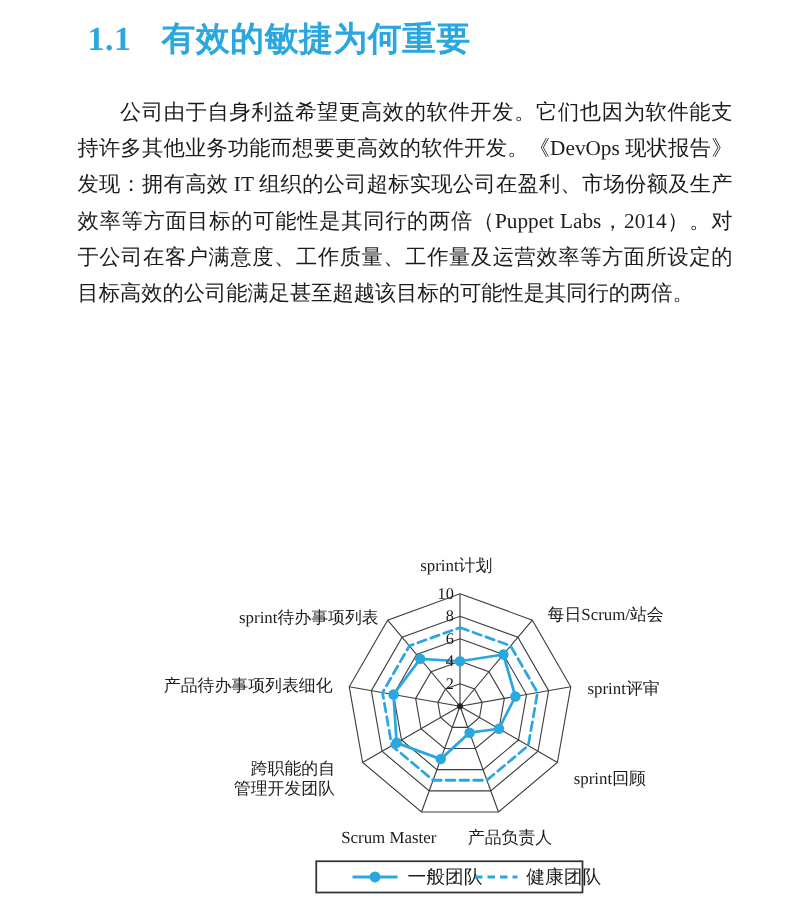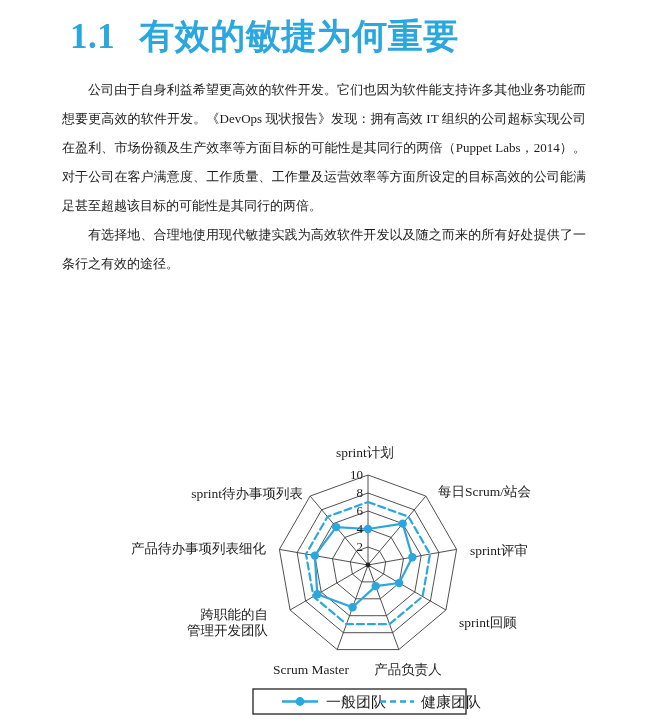--- a/index.html
+++ b/index.html
@@ -10,35 +10,35 @@
     background: #ffffff;
     overflow: hidden;
     font-family: "Liberation Serif", "DejaVu Serif", serif;
     color: #1c1c1c;
   }
   .heading {
     position: absolute;
     left: 70px;
     top: 13px;
     margin: 0;
-    font-size: 35px;
+    font-size: 27px;
     font-weight: bold;
     color: #2ba7e0;
     letter-spacing: 0.5px;
   }
   .heading .sec-num { margin-right: 24px; }
   .body-text {
     position: absolute;
     left: 62px;
     top: 75px;
     width: 524px;
   }
   .body-text p {
     margin: 0;
-    font-size: 13px;
+    font-size: 17px;
     line-height: 29px;
     text-align: justify;
     text-indent: 2em;
   }
   figure.chart-figure {
     position: absolute;
     left: 0;
     top: 443px;
     margin: 0;
     width: 647px;
@@ -53,21 +53,20 @@
 <body>
 
 <div class="page">
 
   <h1 class="heading">
     <span class="sec-num">1.1</span><span>有效的敏捷为何重要</span>
   </h1>
 
   <div class="body-text">
     <p>公司由于自身利益希望更高效的软件开发。它们也因为软件能支持许多其他业务功能而想要更高效的软件开发。《DevOps 现状报告》发现：拥有高效 IT 组织的公司超标实现公司在盈利、市场份额及生产效率等方面目标的可能性是其同行的两倍（Puppet Labs，2014）。对于公司在客户满意度、工作质量、工作量及运营效率等方面所设定的目标高效的公司能满足甚至超越该目标的可能性是其同行的两倍。</p>
-    <p>有选择地、合理地使用现代敏捷实践为高效软件开发以及随之而来的所有好处提供了一条行之有效的途径。</p>
   </div>
 
   <figure class="chart-figure">
     <svg id="radar-svg" width="647" height="282" viewBox="0 0 647 282">
         <polygon points="368.0,104.0 379.6,108.2 385.7,118.9 383.6,131.0 374.2,138.9 361.8,138.9 352.4,131.0 350.3,118.9 356.4,108.2" fill="none" stroke="#3d3d3d" stroke-width="0.9"></polygon>
         <polygon points="368.0,86.0 391.1,94.4 403.5,115.7 399.2,140.0 380.3,155.8 355.7,155.8 336.8,140.0 332.5,115.7 344.9,94.4" fill="none" stroke="#3d3d3d" stroke-width="0.9"></polygon>
         <polygon points="368.0,68.0 402.7,80.6 421.2,112.6 414.8,149.0 386.5,172.7 349.5,172.7 321.2,149.0 314.8,112.6 333.3,80.6" fill="none" stroke="#3d3d3d" stroke-width="0.9"></polygon>
         <polygon points="368.0,50.0 414.3,66.8 438.9,109.5 430.4,158.0 392.6,189.7 343.4,189.7 305.6,158.0 297.1,109.5 321.7,66.8" fill="none" stroke="#3d3d3d" stroke-width="0.9"></polygon>
         <polygon points="368.0,32.0 425.9,53.1 456.6,106.4 445.9,167.0 398.8,206.6 337.2,206.6 290.1,167.0 279.4,106.4 310.1,53.1" fill="none" stroke="#3d3d3d" stroke-width="0.9"></polygon>
         <line x1="368" y1="122" x2="368" y2="32" stroke="#3d3d3d" stroke-width="0.9"></line>

